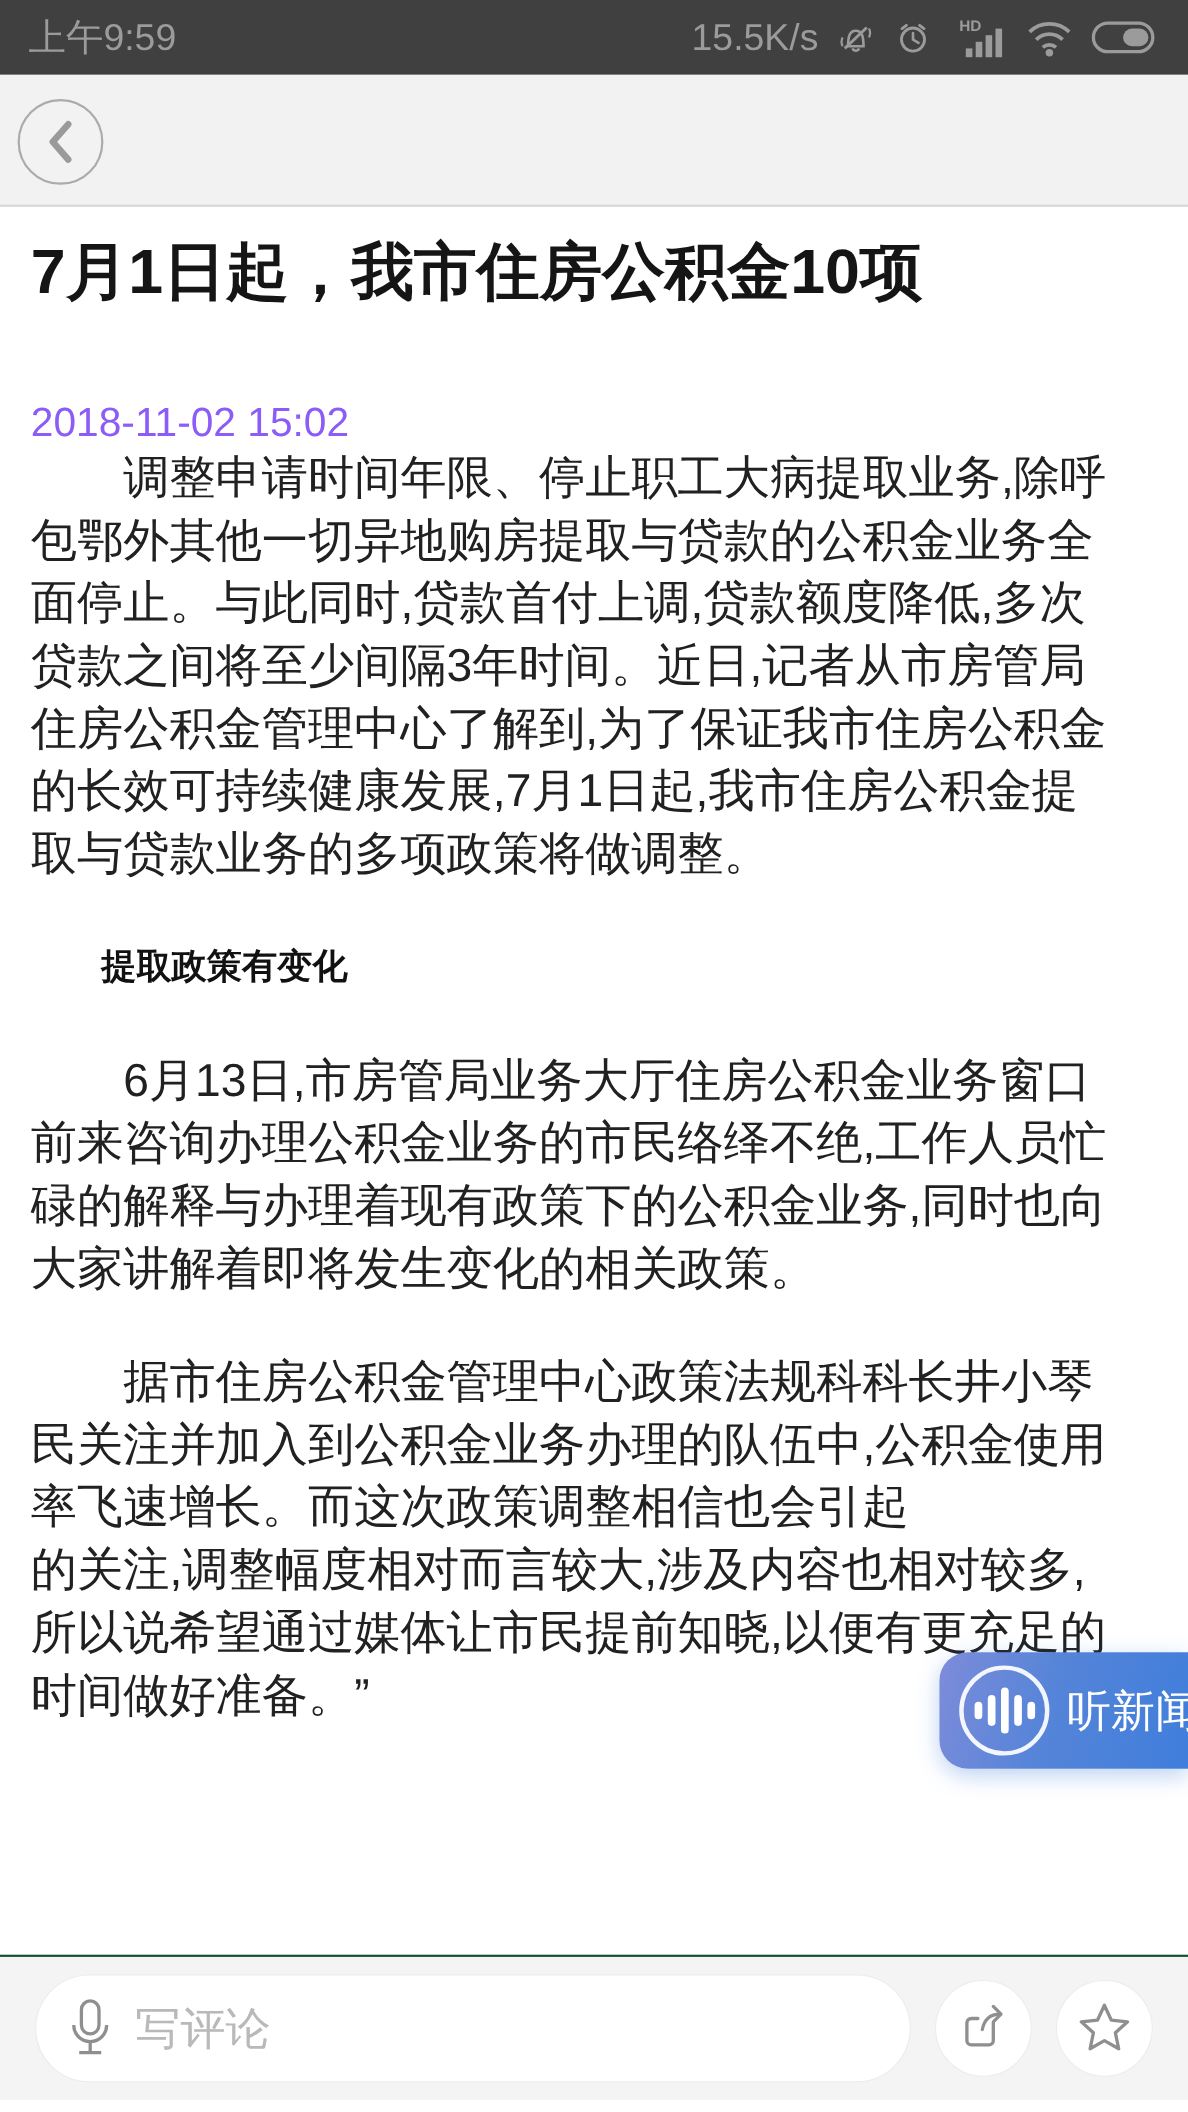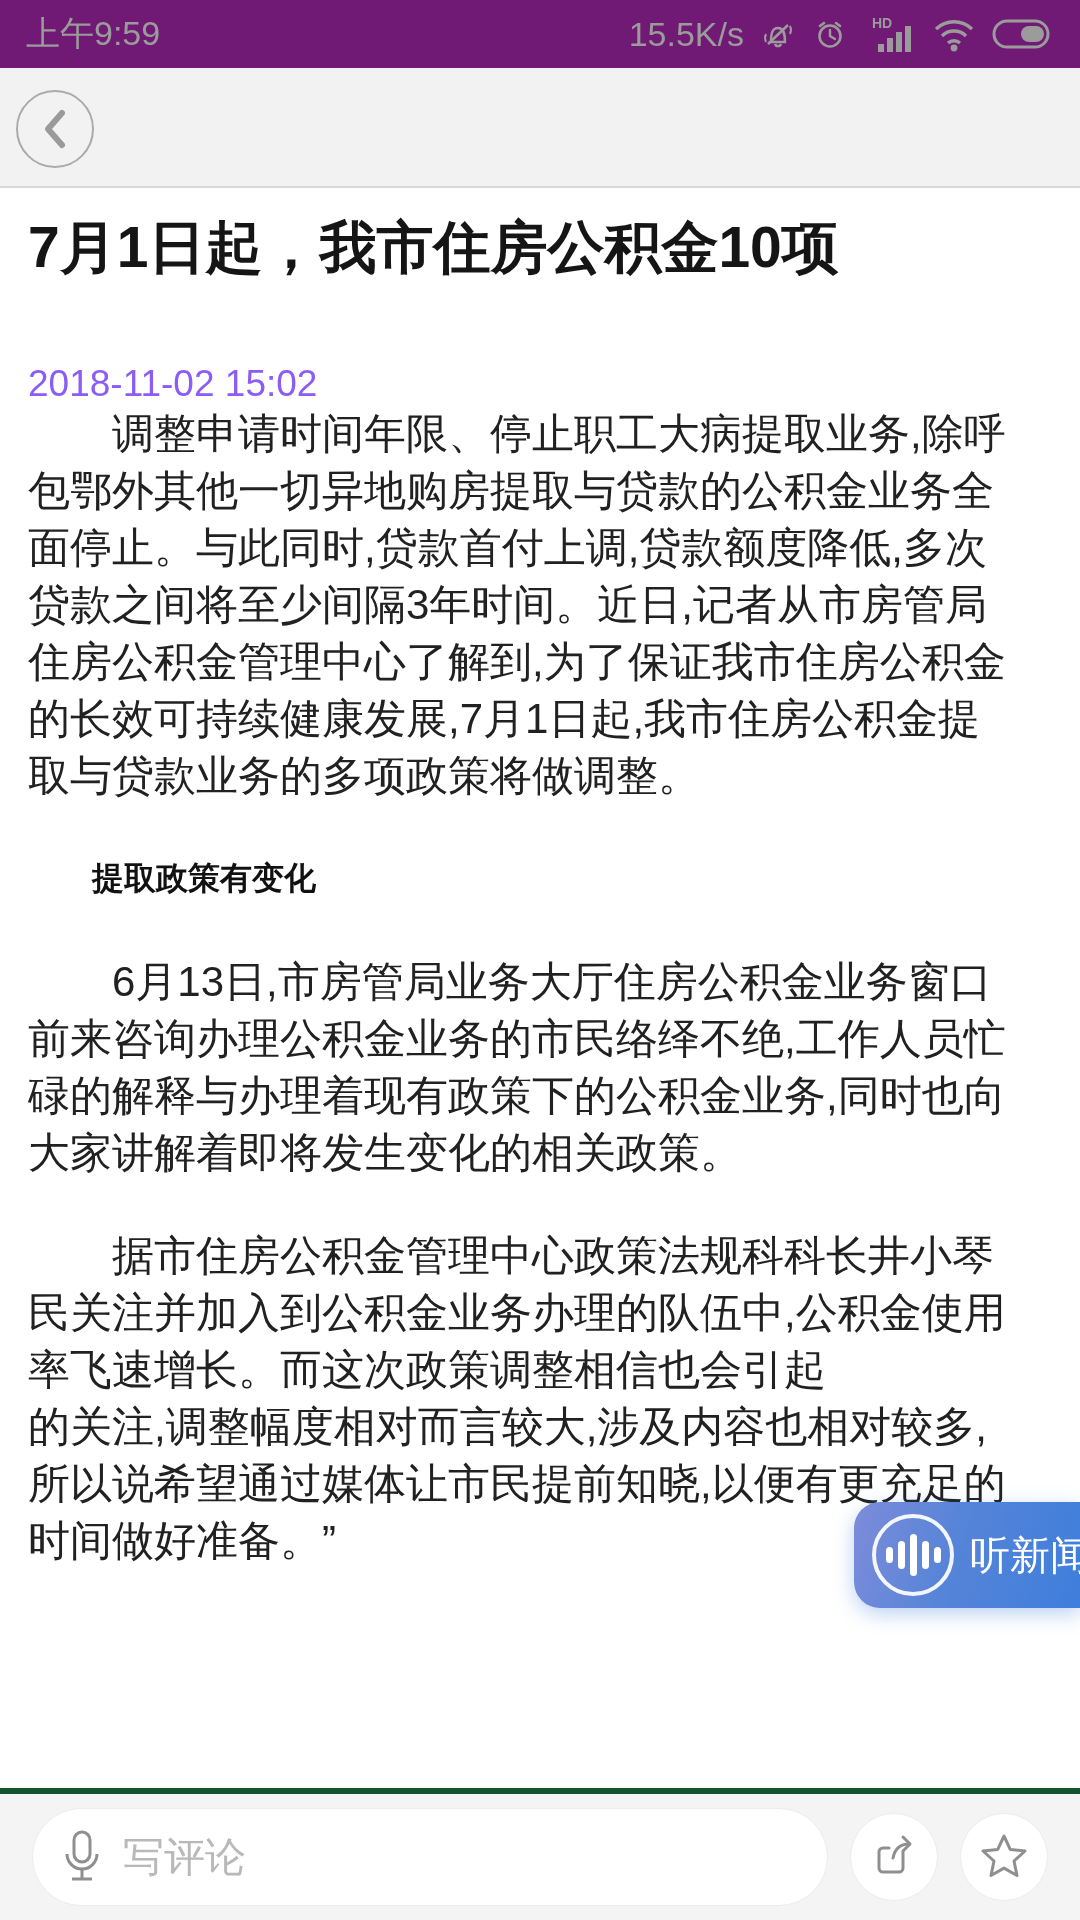--- a/index.html
+++ b/index.html
@@ -5,21 +5,21 @@
   html,body{margin:0;padding:0;}
   body{
     width:1080px;height:1920px;position:relative;overflow:hidden;
     background:#ffffff;
     font-family:"Liberation Sans","DejaVu Sans",sans-serif;
     -webkit-font-smoothing:antialiased;
   }
   
   .status-bar{
     position:absolute;top:0;left:0;width:1080px;height:68px;
-    background:#701a75;color:#9b9b9b;
+    background:#404040;color:#9b9b9b;
     display:flex;align-items:center;justify-content:space-between;
     padding:0 26px;box-sizing:border-box;font-size:34px;
   }
   .sb-right{display:flex;align-items:center;gap:16px;}
   .sb-icon{display:block;}
   
   .navbar{
     position:absolute;top:68px;left:0;width:1080px;height:120px;
     background:#f2f2f2;border-bottom:2px solid #d9d9d9;box-sizing:border-box;
   }
@@ -55,22 +55,22 @@
   }
   .listen-circle{
     width:74px;height:74px;border:4px solid rgba(255,255,255,0.92);
     border-radius:50%;margin-left:18px;flex:0 0 auto;
     display:flex;align-items:center;justify-content:center;gap:5px;
   }
   .wave-bar{width:7px;background:#ffffff;border-radius:4px;}
   .listen-label{color:#ffffff;font-size:40px;margin-left:16px;white-space:nowrap;}
   
   .comment-bar{
-    position:absolute;left:0;bottom:0;width:1080px;height:132px;
-    background:#f4f4f4;border-top:6px solid #14532d;box-sizing:border-box;
+    position:absolute;left:0;bottom:11px;width:1080px;height:132px;
+    background:#f4f4f4;border-top:2px solid #14532d;box-sizing:border-box;
     display:flex;align-items:center;padding:0 32px;gap:22px;z-index:6;
   }
   .comment-input{
     flex:1;height:98px;background:#ffffff;border-radius:49px;
     display:flex;align-items:center;padding:0 26px;box-sizing:border-box;
     border:1px solid #ececec;
   }
   .comment-placeholder{color:#b9b9b9;font-size:41px;margin-left:18px;}
   .round-btn{
     width:86px;height:86px;border-radius:50%;background:#ffffff;

